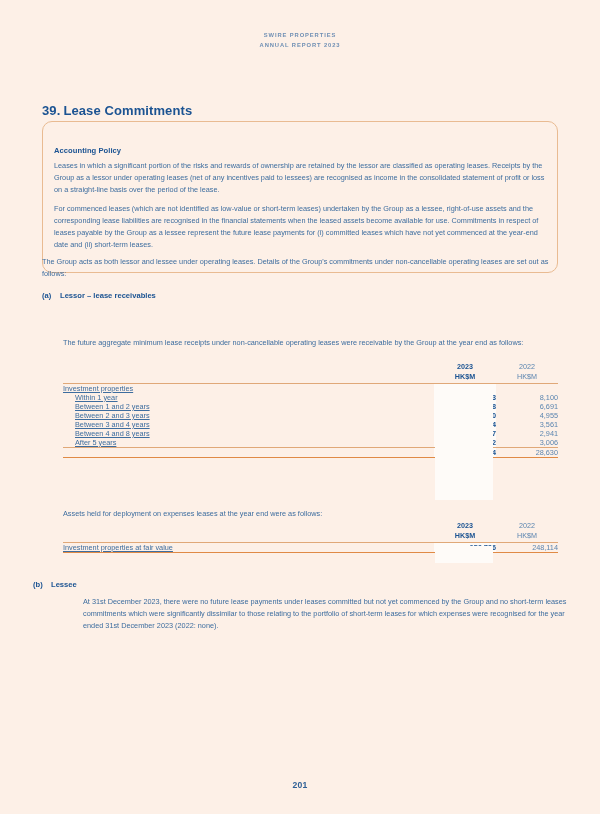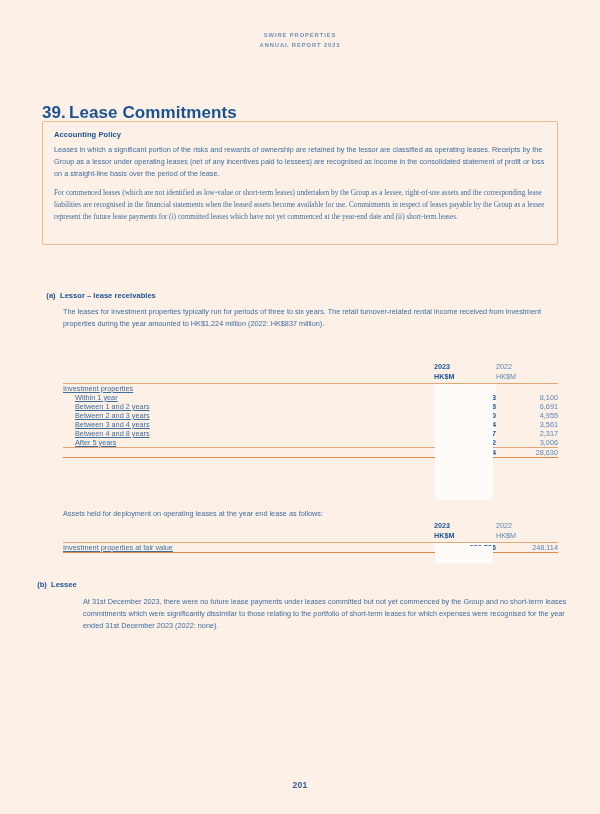--- a/index.html
+++ b/index.html
@@ -33,74 +33,73 @@
     line-height: 1.75;
     color: #6f8fb4;
     font-weight: 600;
   }
 
   
   .note-title {
     position: absolute;
     top: 103px;
     left: 42px;
-    font-size: 17px;
+    font-size: 13px;
     font-weight: bold;
     color: #1b5392;
     letter-spacing: 0.1px;
   }
   .note-title .num { margin-right: 3px; }
 
   
   .policy-box {
     position: absolute;
     top: 121px;
     left: 42px;
     width: 516px;
     box-sizing: border-box;
     border: 0.9px solid #e9bb92;
-    border-radius: 2px;
-    padding: 8px 11px 9px 11px;
+    border-radius: 10px;
+    padding: 24px 11px 9px 11px;
     background: transparent;
   }
   .policy-heading {
     font-size: 7.6px;
     font-weight: bold;
     color: #1b5392;
     margin-bottom: 5px;
     letter-spacing: 0.05px;
   }
   .policy-para {
     font-size: 7.3px;
     line-height: 1.62;
     color: #3d6d9f;
     margin: 0 0 8px 0;
   }
-  .policy-para:last-child { margin-bottom: 12px; font-family: Liberation Serif, serif; }
+  .policy-para:last-child { margin-bottom: 12px; }
 
   
   .body-para {
     position: absolute;
     font-size: 7.3px;
     line-height: 1.62;
     color: #3d6d9f;
   }
 
   .intro-para {
     top: 256px;
     left: 42px;
     width: 516px;
   }
 
   .sec-label {
     position: absolute;
     font-size: 7.6px;
     font-weight: bold;
     color: #1b5392;
-    text-align: center;
   }
   .sec-label .marker {
     display: inline-block;
     width: 18px;
   }
 
   #sec-a-label { top: 291px; left: 42px; }
   #sec-b-label { top: 580px; left: 33px; }
 
   .indent-para {
@@ -131,21 +130,21 @@
   table.fin col.c-label { width: 371px; }
   table.fin col.c-2023  { width: 62px; }
   table.fin col.c-2022  { width: 62px; }
 
   table.fin th, table.fin td {
     padding: 0;
     vertical-align: bottom;
   }
 
   .hdr-cell {
-    text-align: left;
+    text-align: center;
     font-weight: normal;
     line-height: 1.45;
     padding-bottom: 3px;
     padding-right: 4px;
     font-size: 7.2px;
   }
   .hdr-cell .yr { display: block; }
   .hdr-cell .unit { display: block; }
   .hdr-2023 { color: #1b5392; font-weight: bold; }
   .hdr-2022 { color: #5b85b0; }
@@ -228,26 +227,27 @@
   <div class="note-title">
     <span class="num">39.</span><span>Lease Commitments</span>
   </div>
 
   <div class="policy-box">
     <div class="policy-heading">Accounting Policy</div>
     <p class="policy-para">Leases in which a significant portion of the risks and rewards of ownership are retained by the lessor are classified as operating leases. Receipts by the Group as a lessor under operating leases (net of any incentives paid to lessees) are recognised as income in the consolidated statement of profit or loss on a straight-line basis over the period of the lease.</p>
     <p class="policy-para">For commenced leases (which are not identified as low-value or short-term leases) undertaken by the Group as a lessee, right-of-use assets and the corresponding lease liabilities are recognised in the financial statements when the leased assets become available for use. Commitments in respect of leases payable by the Group as a lessee represent the future lease payments for (i) committed leases which have not yet commenced at the year-end date and (ii) short-term leases.</p>
   </div>
 
+  <div class="body-para intro-para">The Group acts as both lessor and lessee under operating leases. Details of the Group's commitments under non-cancellable operating leases are set out as follows:</div>
 
   <div class="sec-label" id="sec-a-label">
     <span class="marker">(a)</span><span>Lessor – lease receivables</span>
   </div>
 
-  <div class="body-para indent-para" id="para-a1">The leases for investment properties typically run for periods of three to six years. The retail turnover-related rental income received from investment properties during the year amounted to HK$1,224 million (2022: HK$837 million).</div>
+  <div class="body-para indent-para" id="para-a2">The future aggregate minimum lease receipts under non-cancellable operating leases were receivable by the Group at the year end as follows:</div>
 
   <div class="tbl-wrap" id="tbl1-wrap">
     <div class="hl-band" id="tbl1-band"></div>
     <table class="fin">
       <colgroup>
         <col class="c-label">
           <col class="c-2023">
           <col class="c-2022">
       </colgroup>
       <thead>
@@ -285,38 +285,38 @@
           <td class="val val-2022">4,955</td>
         </tr>
         <tr>
           <td class="row-label item">Between 3 and 4 years</td>
           <td class="val val-2023">3,414</td>
           <td class="val val-2022">3,561</td>
         </tr>
         <tr>
           <td class="row-label item">Between 4 and 8 years</td>
           <td class="val val-2023">1,997</td>
-          <td class="val val-2022">2,317</td>
+          <td class="val val-2022">2,941</td>
         </tr>
         <tr>
           <td class="row-label item">After 5 years</td>
           <td class="val val-2023">2,932</td>
           <td class="val val-2022">3,006</td>
         </tr>
         <tr class="total-row rule-top-mid">
           <td class="row-label"></td>
           <td class="val val-2023">29,154</td>
           <td class="val val-2022">28,630</td>
         </tr>
       </tbody>
     </table>
     <div class="rule-thick"></div>
   </div>
 
-  <div class="body-para indent-para" id="para-a3">Assets held for deployment on operating leases at the year end lease as follows:</div>
+  <div class="body-para indent-para" id="para-a3">Assets held for deployment on expenses leases at the year end were as follows:</div>
 
   <div class="tbl-wrap" id="tbl2-wrap">
     <div class="hl-band" id="tbl2-band"></div>
     <table class="fin">
       <colgroup>
         <col class="c-label">
           <col class="c-2023">
           <col class="c-2022">
       </colgroup>
       <thead>

